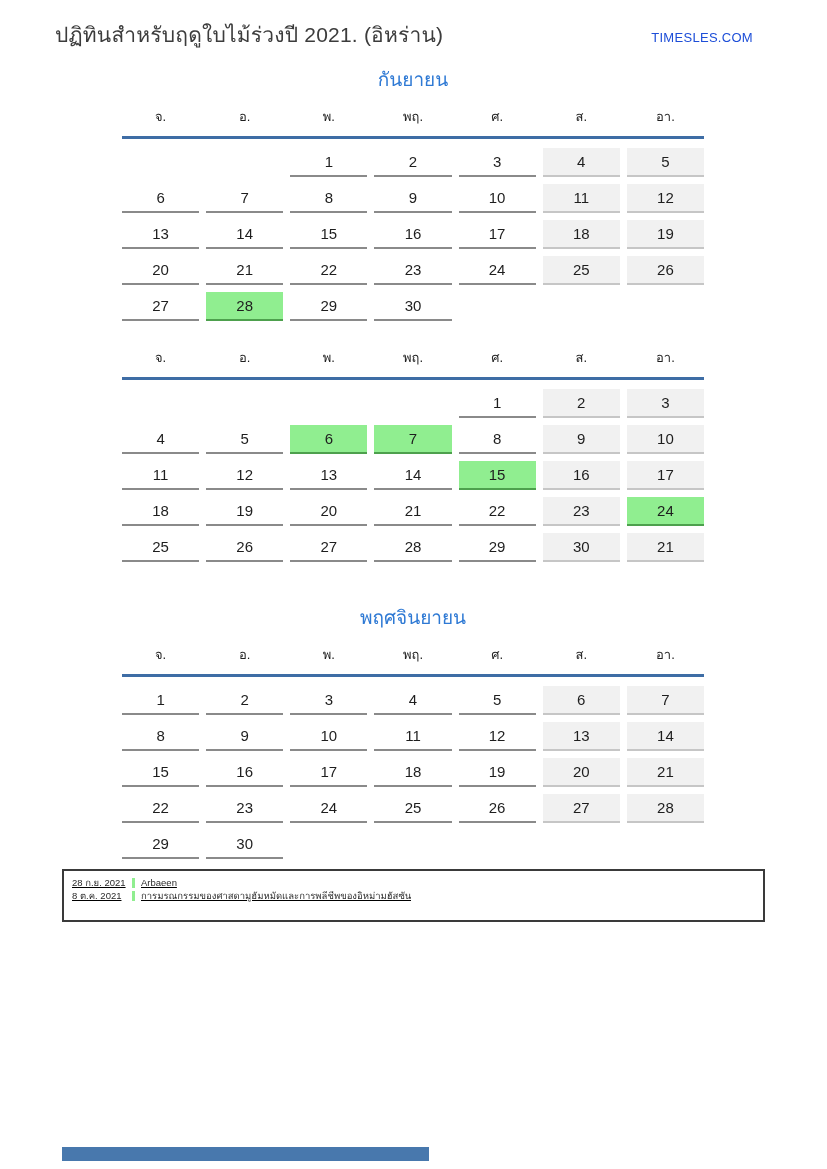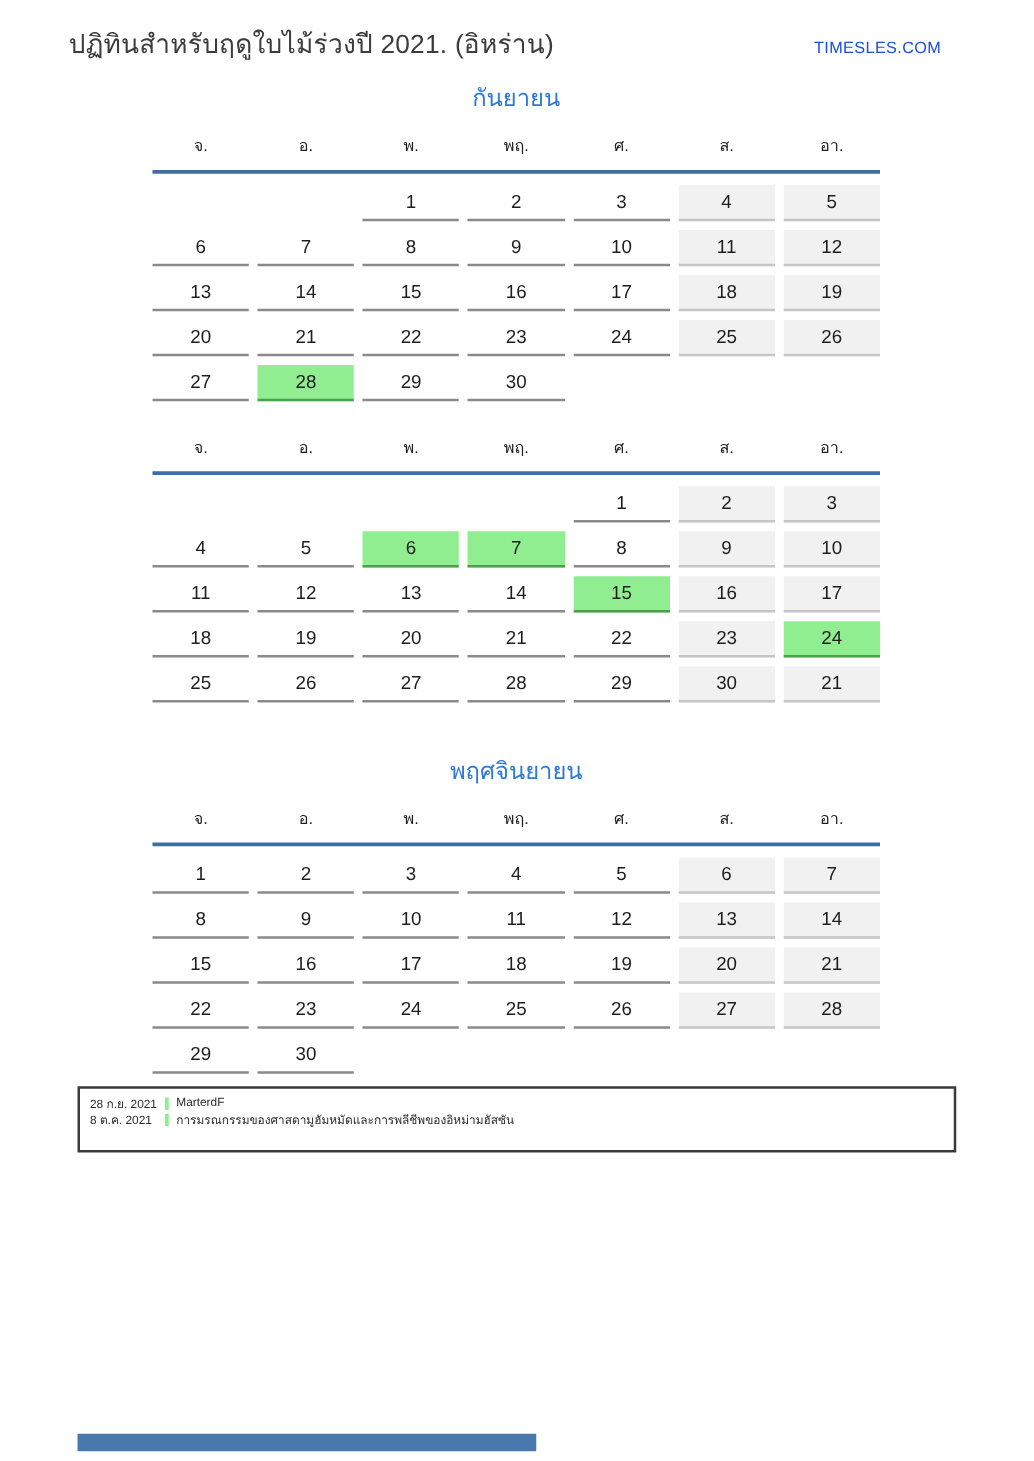--- a/index.html
+++ b/index.html
@@ -17,21 +17,21 @@
   .wk-row{display:grid;grid-template-columns:repeat(7,1fr);column-gap:7px;margin-top:12px;}
   .wk{ text-align:center;font-size:13px;color:#1e1e1e;padding-bottom:9px;}
   .mline{border-top:3px solid #3e6da5;}
   .days{display:grid;grid-template-columns:repeat(7,1fr);gap:7px 7px;margin-top:9px;}
   .cell{height:27px;line-height:27px;text-align:center;font-size:15px;color:#1e1e1e;border-bottom:2px solid transparent;}
   .cell.day{border-bottom-color:#8a8a8a;background:#fff;}
   .cell.weekend{background:#f1f1f1;border-bottom-color:#c6c6c6;}
   .cell.hl{background:#90ee90;border-bottom-color:#4da04d;}
 
   .legend{position:absolute;left:62px;top:869px;width:703px;height:53px;box-sizing:border-box;
-    border:2px solid #3a3a3a;display:flex;padding:5px 0 0 8px;}
+    border:2px solid #3a3a3a;display:flex;padding:5px 0 0 8px;text-decoration:underline;}
   .leg-col{display:flex;flex-direction:column;}
   .leg-col.left{width:55%;}
   .leg-col.right{width:45%;}
   .leg-entry{display:flex;align-items:center;height:13px;font-size:9.5px;color:#2a2a2a;white-space:nowrap;}
   .leg-date{flex:none;}
   .leg-col.left .leg-date{width:60px;}
   .leg-col.right .leg-date{width:68px;}
   .leg-bar{flex:none;width:3px;height:10px;background:#90ee90;margin-right:6px;}
   .leg-event{overflow:hidden;}
 
@@ -195,21 +195,21 @@
         <div class="cell"></div>
       </div>
     </div>
   </div>
 
 <div class="legend">
   <div class="leg-col left">
       <div class="leg-entry">
         <span class="leg-date">28 ก.ย. 2021</span>
         <span class="leg-bar"></span>
-        <span class="leg-event">MarterdF</span>
+        <span class="leg-event">Arbaeen</span>
       </div>
       <div class="leg-entry">
         <span class="leg-date">8 ต.ค. 2021</span>
         <span class="leg-bar"></span>
         <span class="leg-event">การมรณกรรมของศาสดามูฮัมหมัดและการพลีชีพของอิหม่ามฮัสซัน</span>
       </div>
     </div>
 </div>
 
 <div class="bottom-bar"></div>

